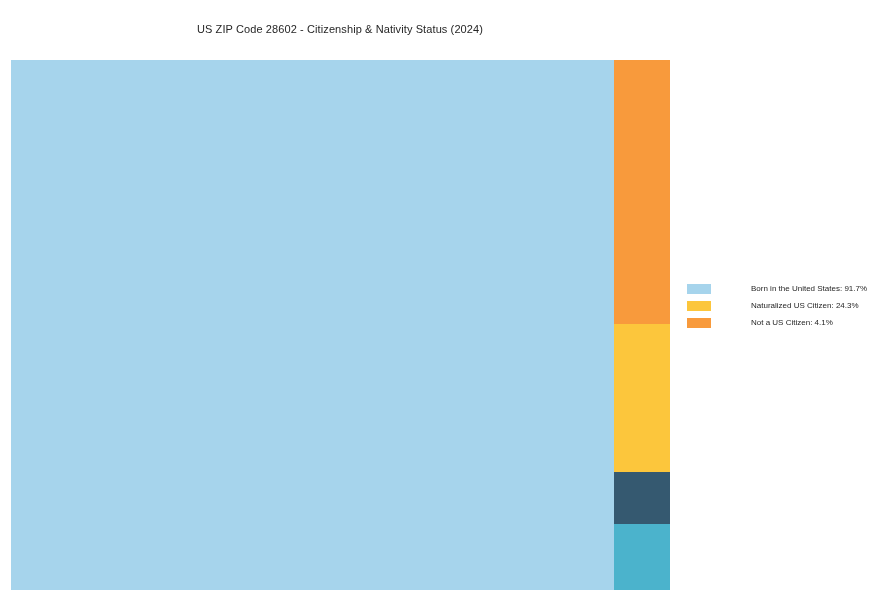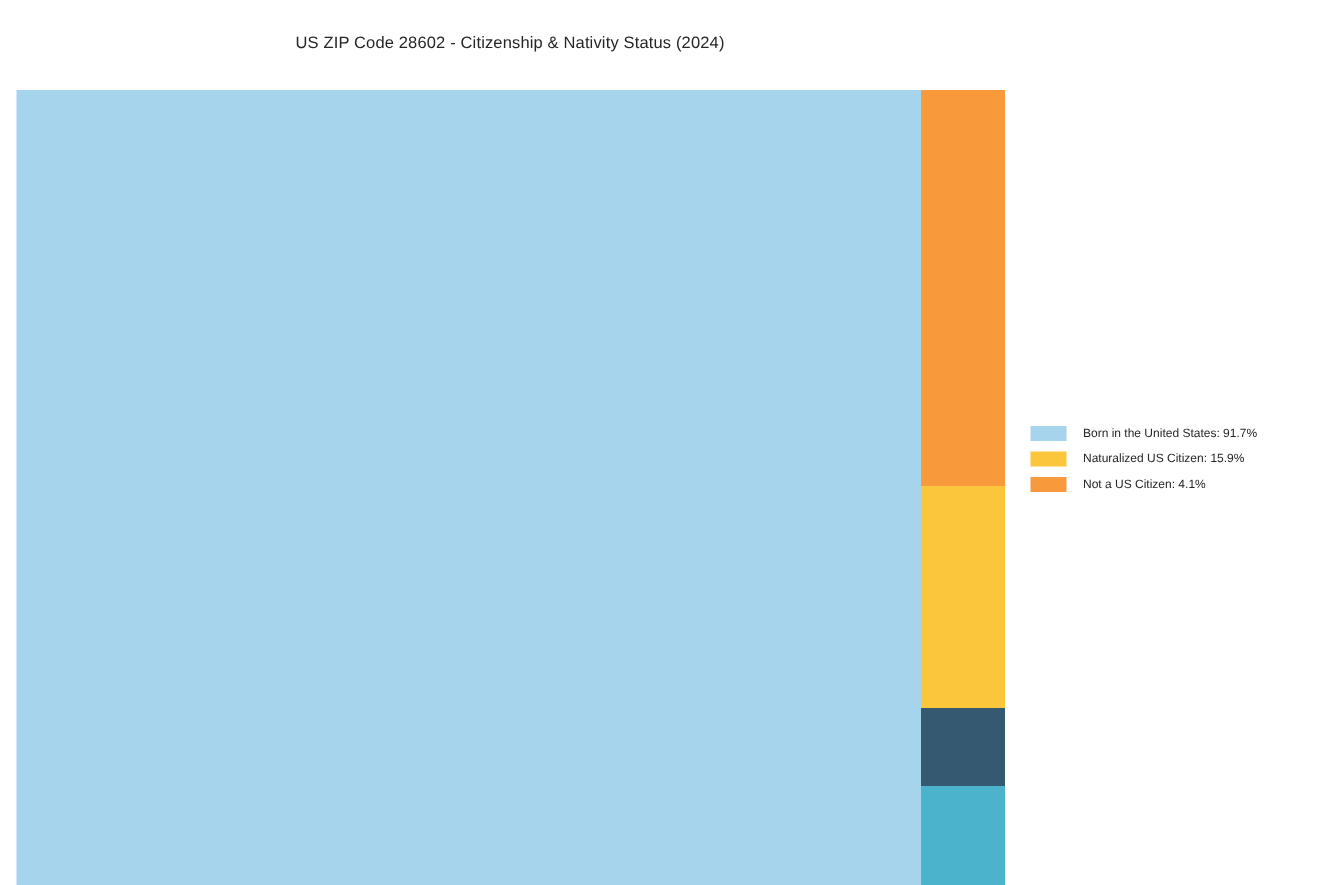--- a/index.html
+++ b/index.html
@@ -59,20 +59,21 @@
     left: 687px;
     top: 264px;
     width: 196px;
   }
 
   .legend-row {
     position: relative;
     height: 17px;
     display: flex;
     align-items: center;
+    gap: 29px;
   }
 
   .legend-swatch {
     width: 24px;
     height: 10px;
     flex: 0 0 auto;
     display: block;
   }
 
   .legend-label {
@@ -98,21 +99,21 @@
       <div class="tm-tile" style="left: 603px; top: 464px; width: 56px; height: 70px; background: rgb(75, 179, 204);"></div>
     </div>
 
   <div id="legend">
       <div class="legend-row">
         <span class="legend-swatch" style="background: rgb(166, 212, 236);"></span>
         <span class="legend-label">Born in the United States: 91.7%</span>
       </div>
       <div class="legend-row">
         <span class="legend-swatch" style="background: rgb(252, 198, 60);"></span>
-        <span class="legend-label">Naturalized US Citizen: 15.9%</span>
+        <span class="legend-label">Naturalized US Citizen: 24.3%</span>
       </div>
       <div class="legend-row">
         <span class="legend-swatch" style="background: rgb(248, 154, 60);"></span>
         <span class="legend-label">Not a US Citizen: 4.1%</span>
       </div>
     </div>
 
 </div>
 
 </body></html>

